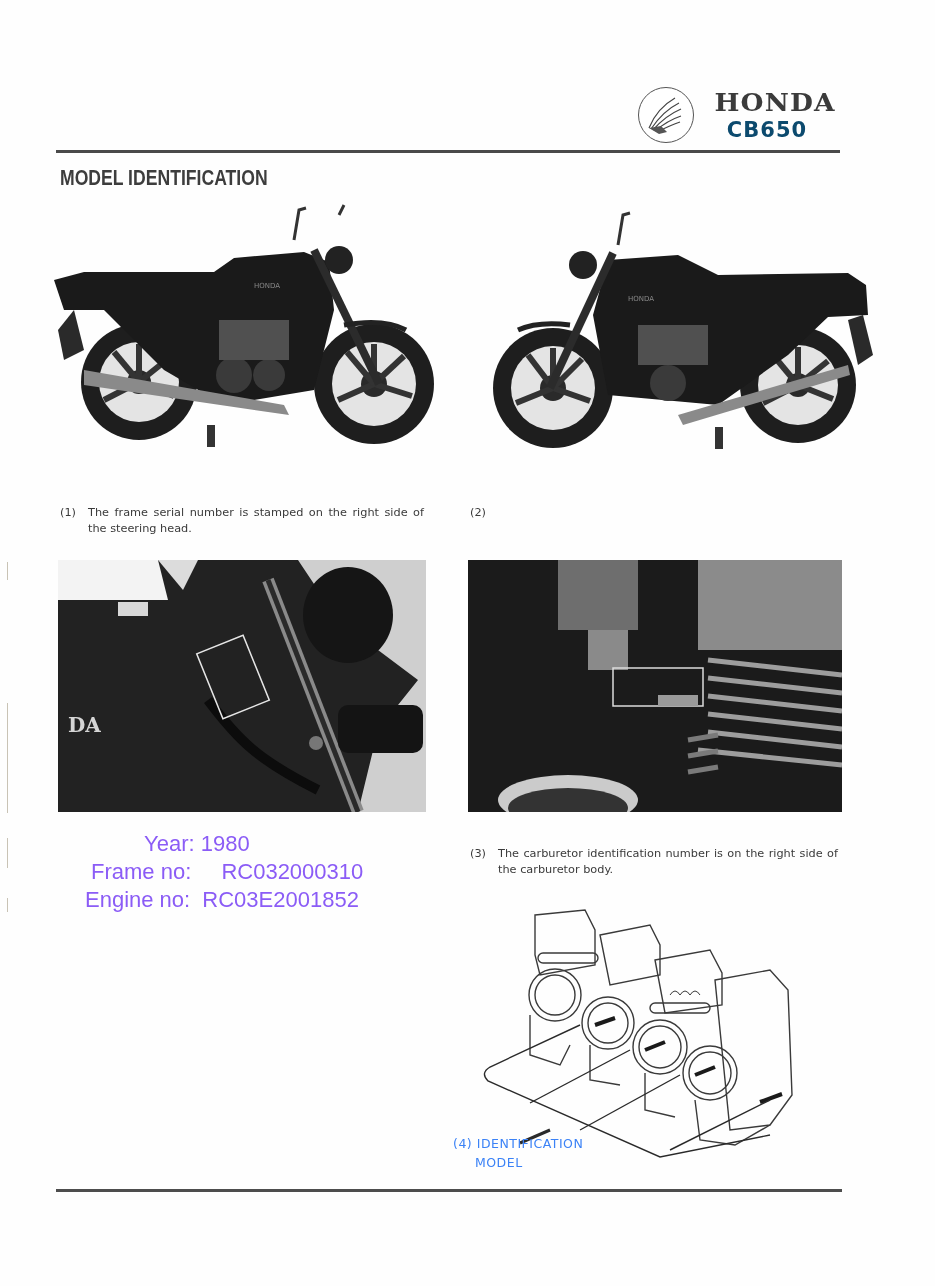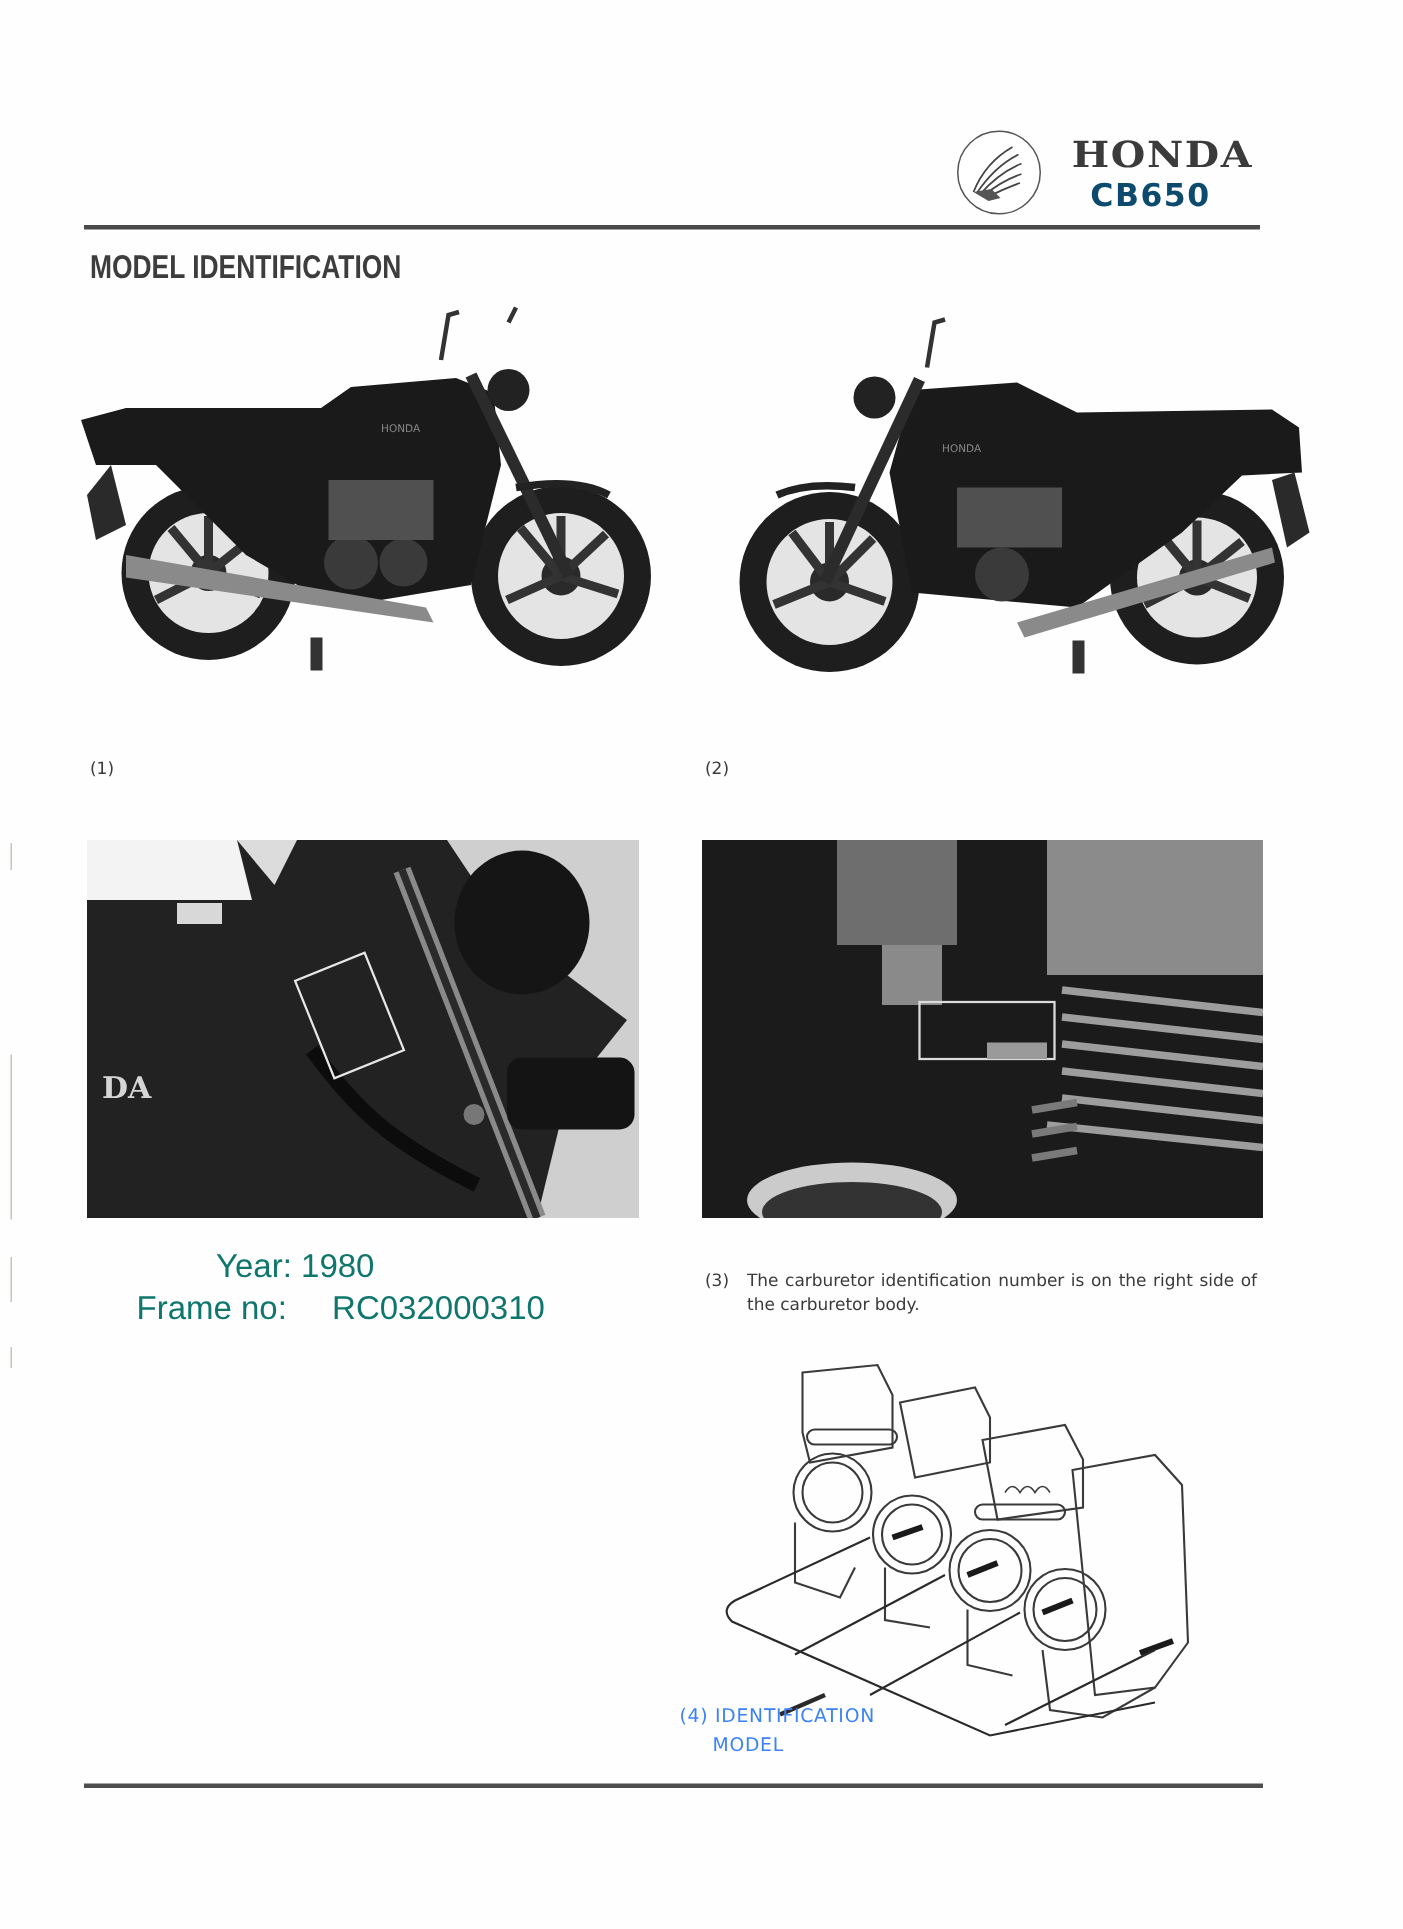--- a/index.html
+++ b/index.html
@@ -48,21 +48,21 @@
   .caption .num { position: absolute; left: 0; top: 0; }
   .caption .txt { position: absolute; left: 28px; top: 0; right: 0; text-align: justify; }
 
   
   .photo { position: absolute; overflow: hidden; background: #8b5cf6; }
   .photo svg { width: 100%; height: 100%; display: block; }
 
   
   .idblock {
     font-family: "Liberation Sans", sans-serif; font-size: 22px; line-height: 27px;
-    color: #0f766e;
+    color: #8b5cf6;
   }
   .idrow { position: absolute; white-space: nowrap; }
 
   
   .carb { position: absolute; }
   .carb svg { width: 100%; height: 100%; display: block; }
   .callout {
     font-family: "DejaVu Sans", sans-serif; font-size: 12.5px; line-height: 19px;
     color: #3b82f6; letter-spacing: 0.5px;
   }
@@ -166,20 +166,21 @@
     <circle cx="105" cy="60" r="14" fill="#222"></circle>
     <path d="M140 40 L145 10 L152 8" stroke="#333" stroke-width="3" fill="none"></path>
     <path d="M40 125 Q60 116 92 120" stroke="#222" stroke-width="5" fill="none"></path>
     <rect x="237" y="222" width="8" height="22" fill="#333"></rect>
     <text x="150" y="96" font-size="7" fill="#888" font-family="DejaVu Sans, sans-serif">HONDA</text>
   </svg>
 </div>
 
 <div class="abs caption" style="left:60px; top:505px; width:364px; height:34px;">
   <span class="num">(1)</span>
+  <span class="txt">The frame serial number is stamped on the right side of the steering head.</span>
 </div>
 <div class="abs caption" style="left:470px; top:505px; width:368px; height:34px;">
   <span class="num">(2)</span>
 </div>
 
 <div class="photo" style="left:58px; top:560px; width:368px; height:252px;">
   <svg viewBox="0 0 368 252">
     <rect width="368" height="252" fill="#222"></rect>
     <path d="M240 0 L368 0 L368 252 L300 252 L320 170 L360 120 L280 60 Z" fill="#cfcfcf"></path>
     <path d="M100 0 L140 0 L125 30 Z" fill="#dcdcdc"></path>
@@ -224,20 +225,24 @@
 
 <div class="abs idblock" style="left:60px; top:830px; width:380px; height:90px;">
   <div class="idrow" style="left:84px; top:0;">
     <span>Year:</span>
     <span>1980</span>
   </div>
   <div class="idrow" style="left:31px; top:28px;">
     <span>Frame no:</span>
     <span style="margin-left:24px">RC032000310</span>
   </div>
+  <div class="idrow" style="left:25px; top:56px;">
+    <span>Engine no:</span>
+    <span style="margin-left:6px">RC03E2001852</span>
+  </div>
 </div>
 
 <div class="abs caption" style="left:470px; top:846px; width:368px; height:34px;">
   <span class="num">(3)</span>
   <span class="txt">The carburetor identification number is on the right side of the carburetor body.</span>
 </div>
 
 <div class="carb" style="left:470px; top:895px; width:360px; height:270px;">
   <svg viewBox="0 0 360 270" fill="none" stroke="#3a3a3a" stroke-width="1.4">
 

